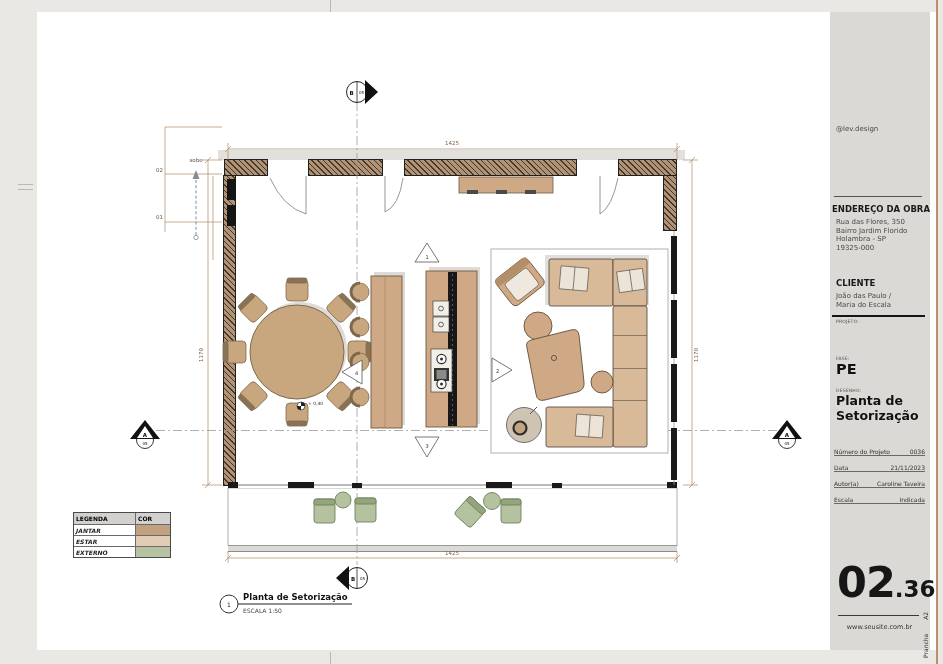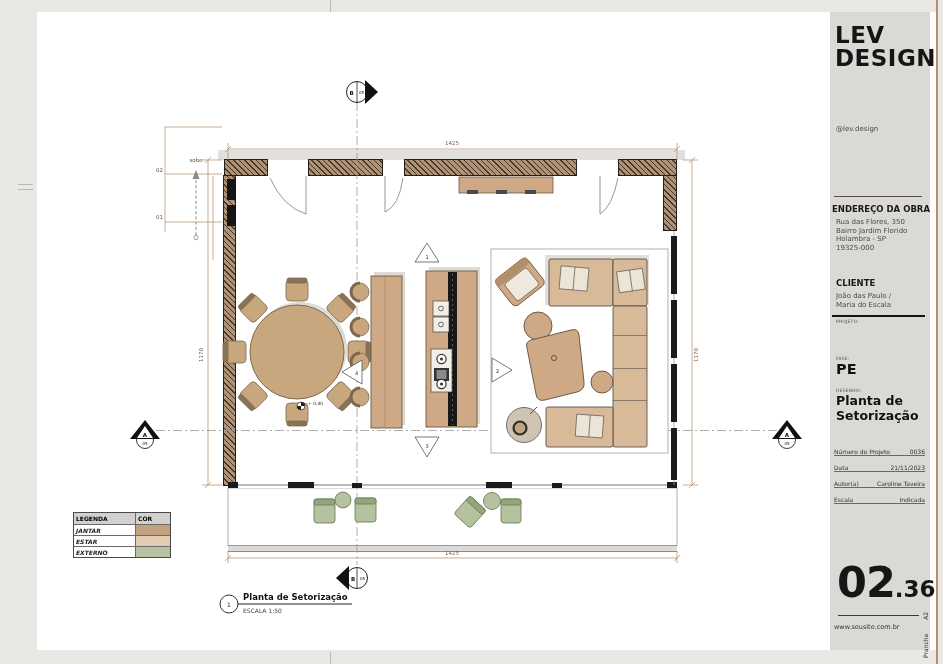--- a/index.html
+++ b/index.html
@@ -57,21 +57,21 @@
   .tb-mini{font-size:4.5px;color:#55524e;letter-spacing:0.2px;}
   .tb-big{font-size:14.5px;font-weight:bold;color:#111;line-height:16px;}
   .tb-big2{font-size:12.5px;font-weight:bold;color:#111;line-height:14.5px;}
   .tb-fields{left:4px;top:428px;width:91px;}
   .tb-field{display:flex;justify-content:space-between;align-items:flex-end;height:15px;border-bottom:0.8px solid #6b6864;font-size:6px;color:#333;}
   .tb-field .v{text-align:right;}
   .tb-sheetno{left:7px;top:545px;display:flex;align-items:baseline;color:#161616;}
   .tb-sheetno .major{font-size:43px;font-weight:bold;letter-spacing:-1px;}
   .tb-sheetno .minor{font-size:23px;font-weight:bold;}
   .tb-rule2{left:8px;top:603px;width:81px;border-top:1px solid #3a3a3a;height:0;}
-  .tb-site{left:4px;top:611px;width:91px;font-size:6.5px;color:#333;text-align:left;}
+  .tb-site{left:4px;top:611px;width:91px;font-size:6.5px;color:#333;text-align:center;}
   .tb-prancha{left:92px;top:646px;width:90px;font-size:6px;color:#333;transform:rotate(-90deg);transform-origin:0 0;}
   .tb-prancha .gap{display:inline-block;width:14px;}
 </style>
 </head>
 <body>
 
 <div id="paper" class="abs"></div>
 <div id="edge-line" class="abs"></div>
 <div class="abs foldmark" style="left:330px;top:0;width:1px;height:12px;"></div>
 <div class="abs foldmark" style="left:330px;top:652px;width:1px;height:12px;"></div>
@@ -405,24 +405,20 @@
     <span class="lg-c1 lg-label">ESTAR</span>
     <span class="lg-c2" style="background: rgb(226, 204, 179);"></span>
   </div>
   <div class="lg-row">
     <span class="lg-c1 lg-label">EXTERNO</span>
     <span class="lg-c2" style="background: rgb(181, 195, 162);"></span>
   </div>
 </div>
 
 <div id="titleblock" class="abs">
-  <div class="abs tb-logo">
-    <div>LEV</div>
-    <div>DESIGN</div>
-  </div>
   <div class="abs tb-social">@lev.design</div>
   <div class="abs tb-rule"></div>
   <div class="abs tb-head" style="left:2px;top:192px;">ENDEREÇO DA OBRA</div>
   <div class="abs tb-addr" style="left:6px;top:206px;">
     <div>Rua das Flores, 350</div>
     <div>Bairro Jardim Florido</div>
     <div>Holambra - SP</div>
     <div>19325-000</div>
   </div>
   <div class="abs tb-head" style="left:6px;top:266px;">CLIENTE</div>

